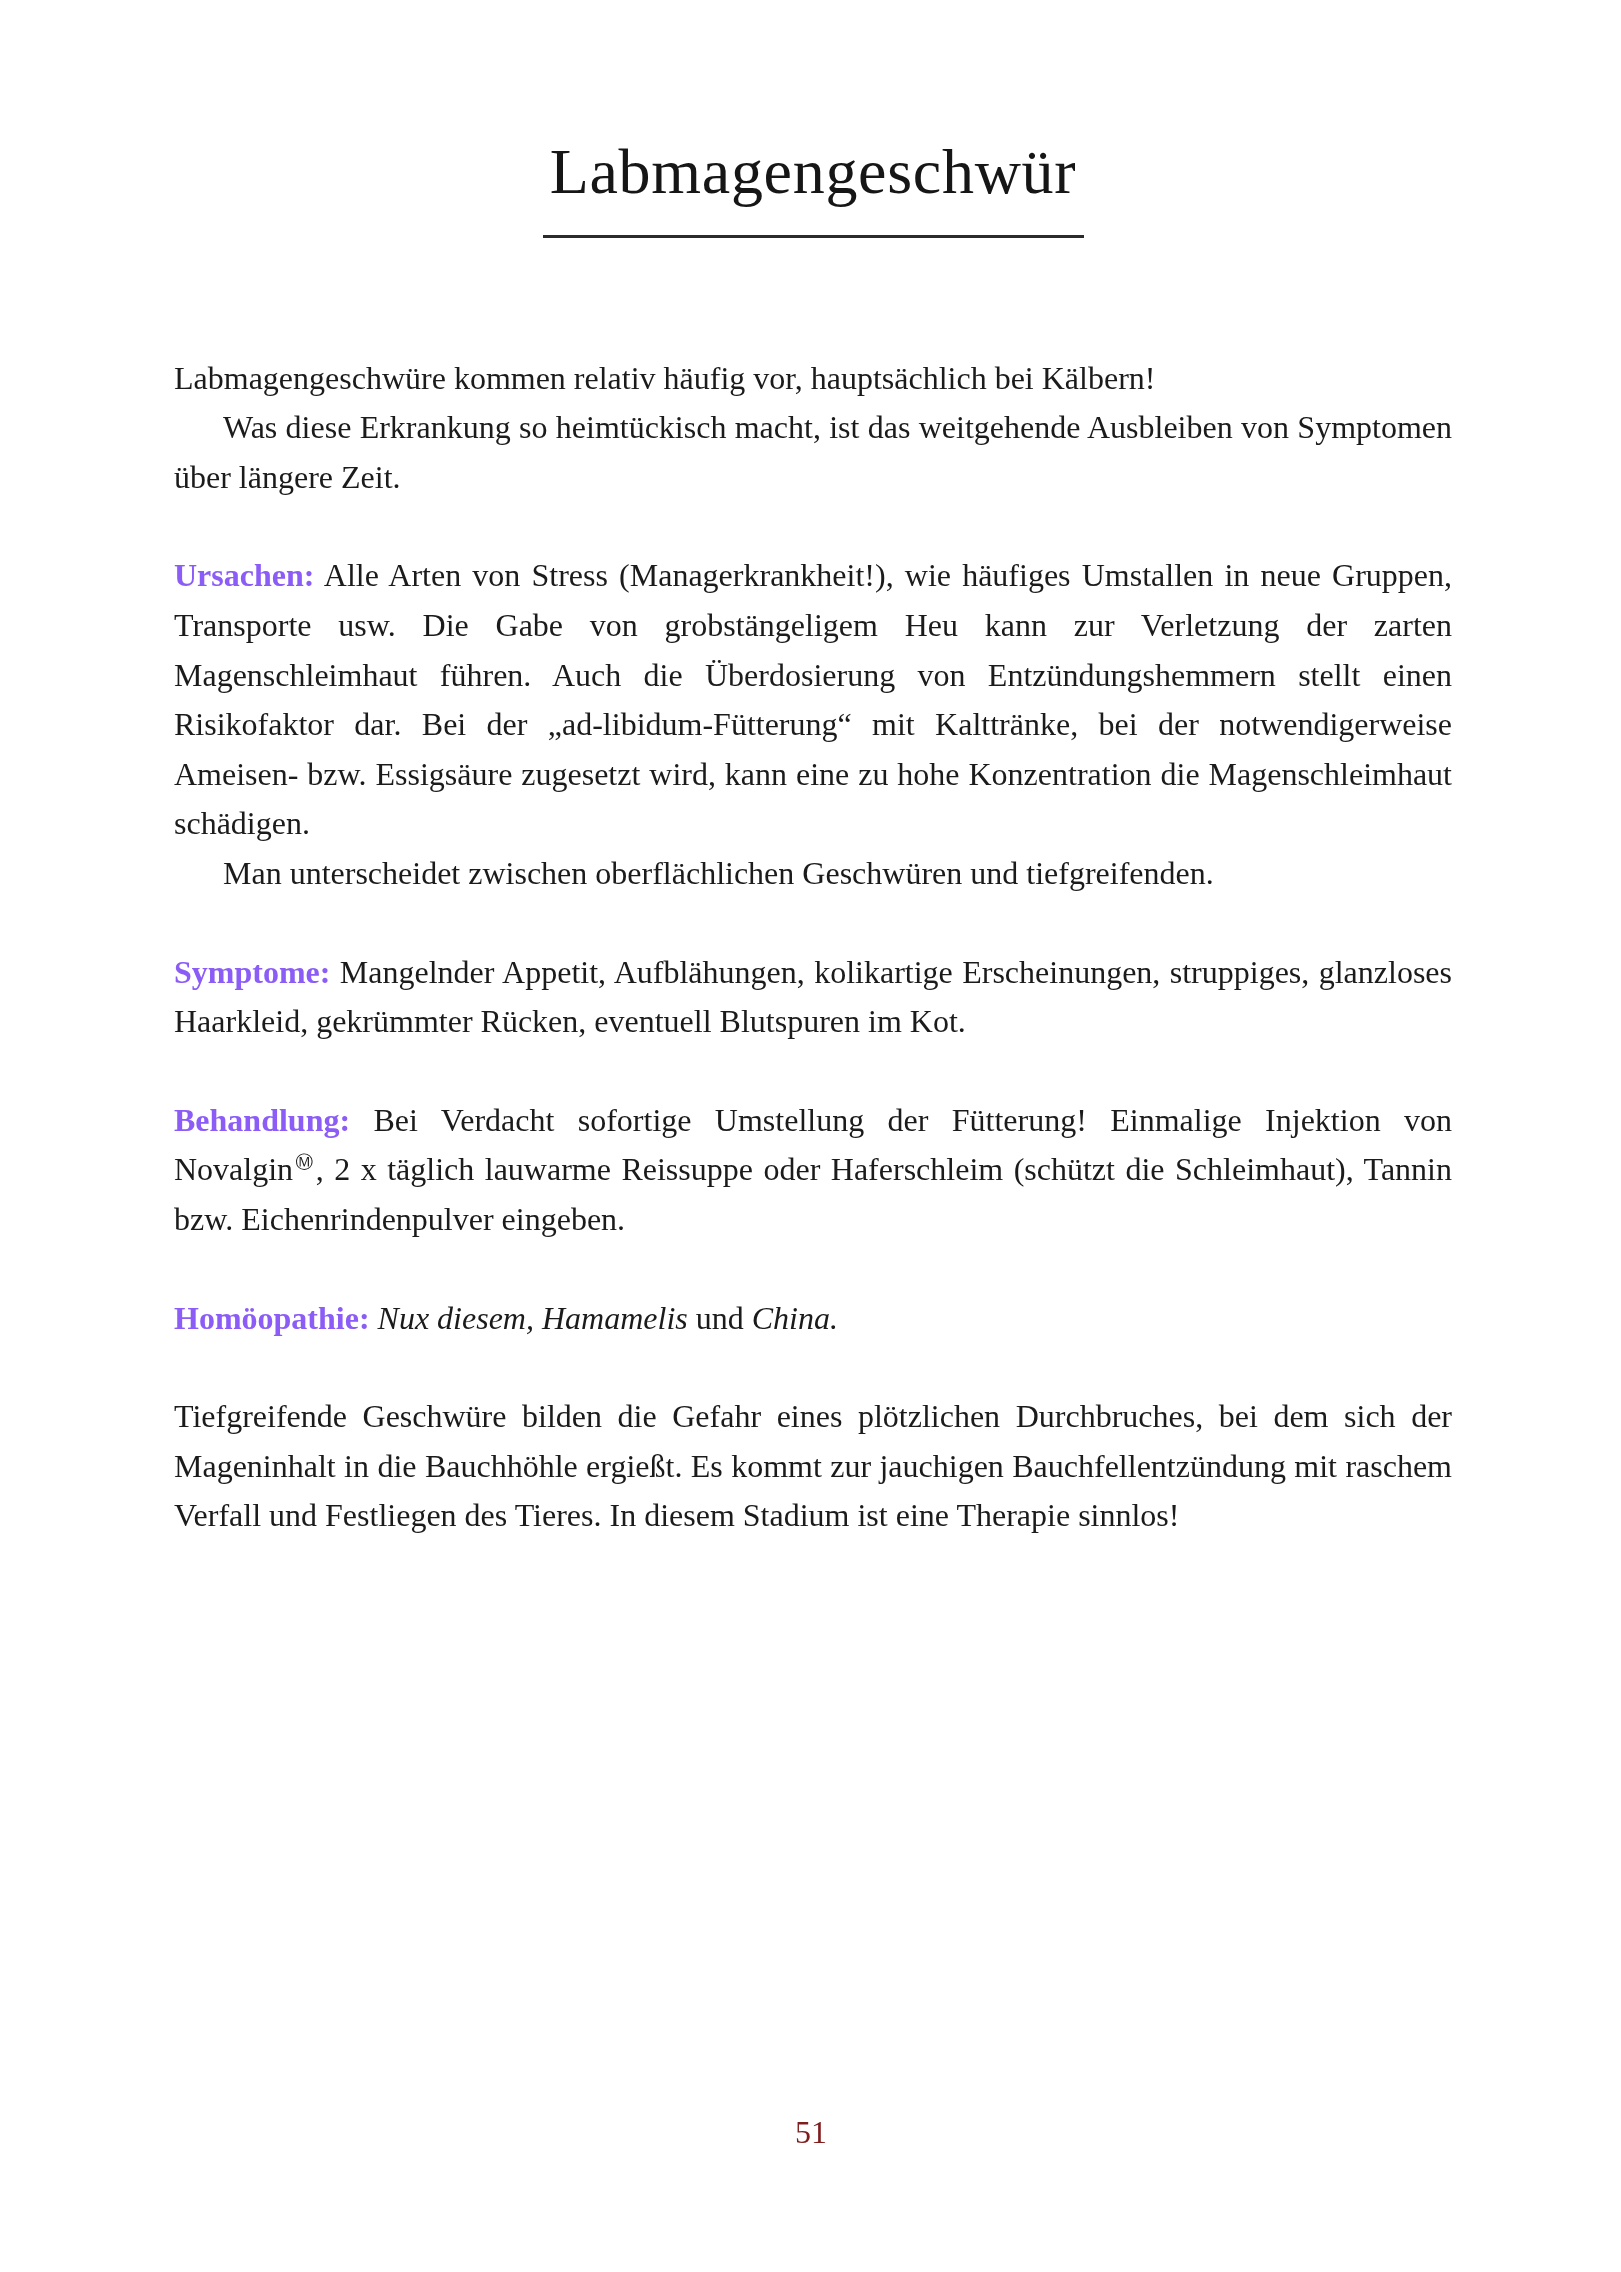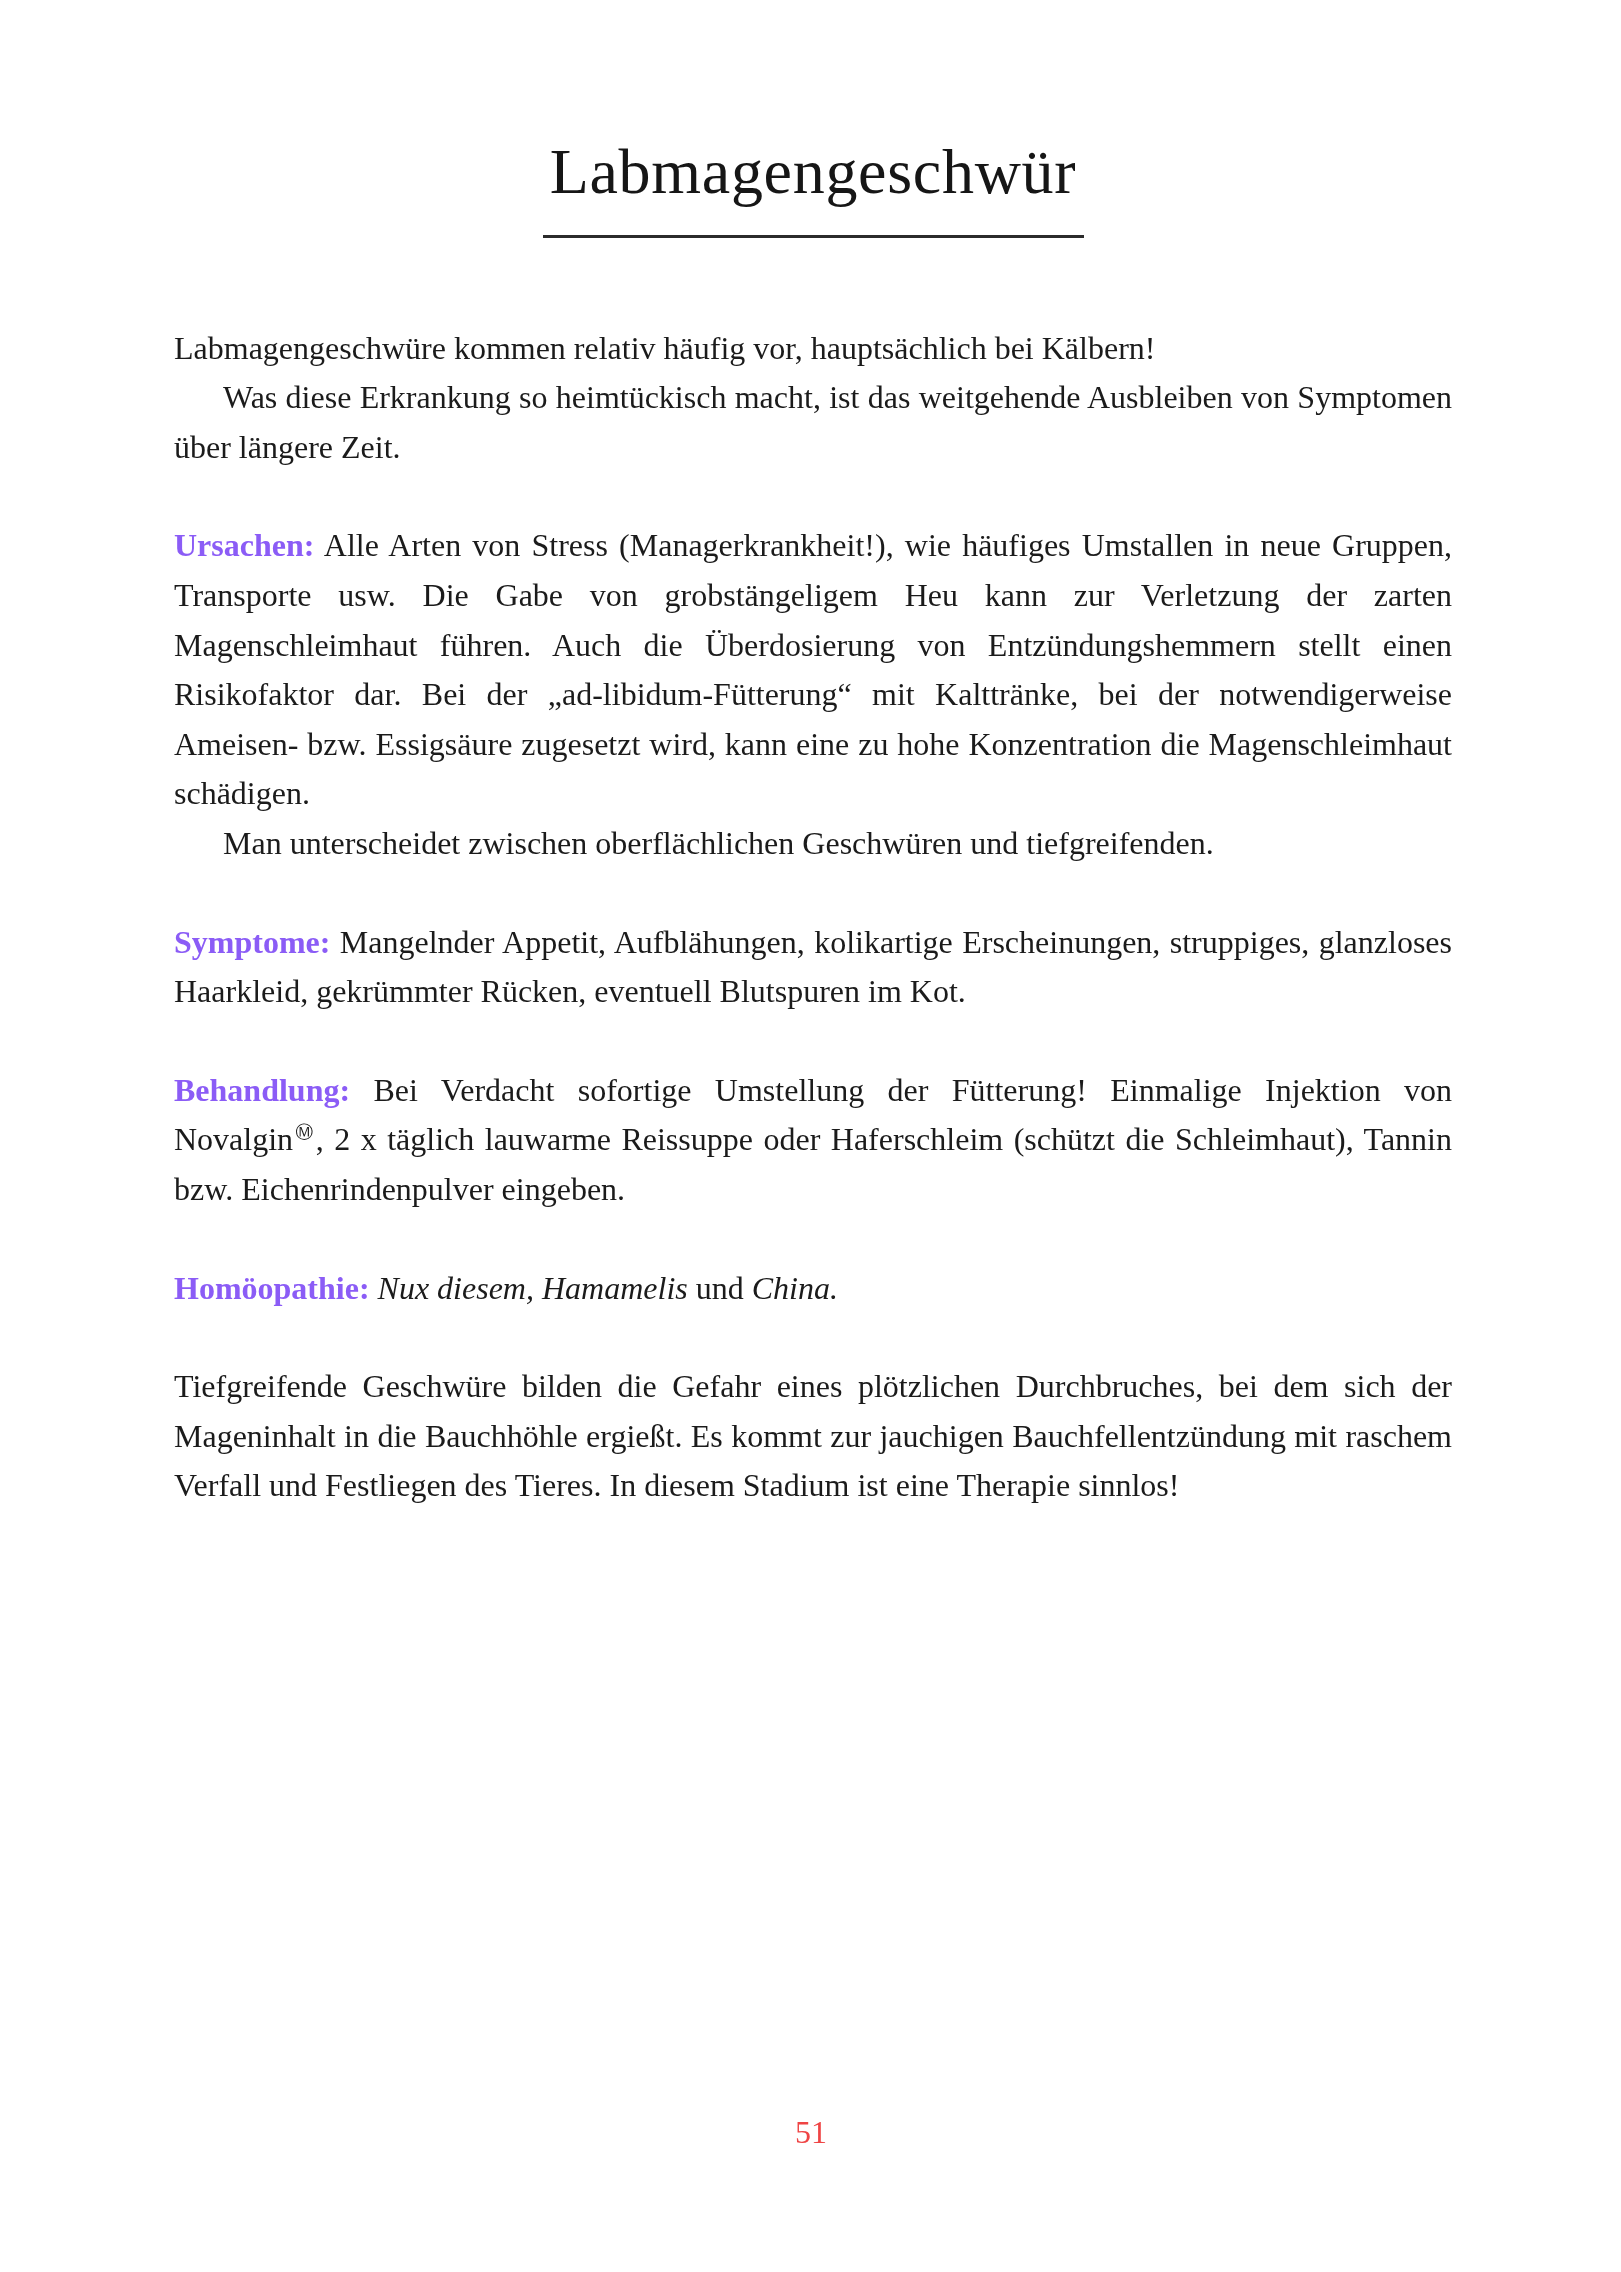--- a/index.html
+++ b/index.html
@@ -29,21 +29,21 @@
     letter-spacing: 0.7px;
     color: #161616;
   }
   .title-rule {
     width: 541px;
     height: 2.7px;
     background: #2b2b2b;
     margin: 26px auto 0 auto;
   }
   .body-text {
-    margin-top: 86px;
+    margin-top: 116px;
     font-size: 32px;
     line-height: 1.55;
     text-align: justify;
     color: #1b1b1b;
   }
   .para {
     margin: 0;
     padding: 0;
   }
   .indent {
@@ -64,21 +64,21 @@
     line-height: 0;
     vertical-align: super;
   }
   .page-number {
     position: absolute;
     top: 2114px;
     left: 0;
     right: 0;
     text-align: center;
     font-size: 32px;
-    color: #ef4444;
+    color: #7f1d1d;
   }
 </style>
 </head>
 <body>
 
 <div class="page">
 
   <h1 class="title">Labmagengeschwür</h1>
   <div class="title-rule"></div>
 

